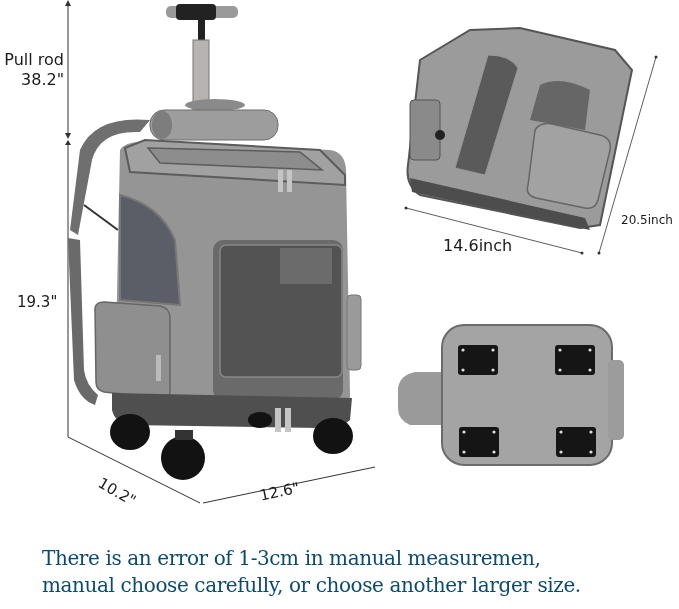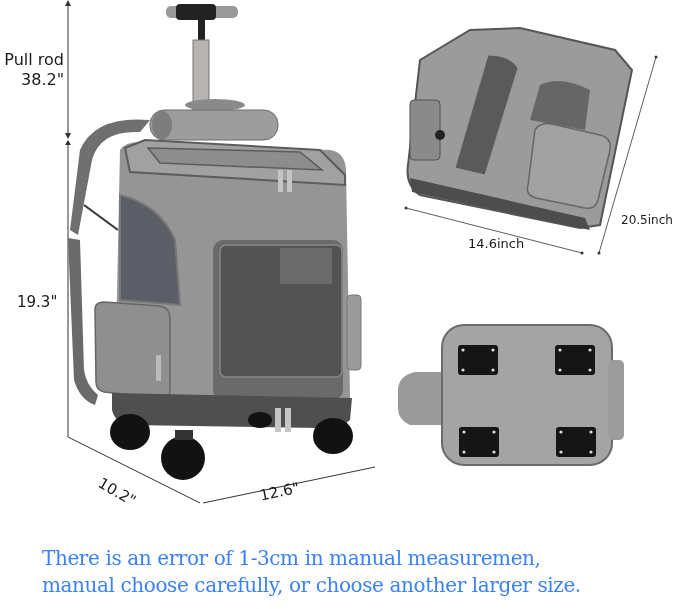--- a/index.html
+++ b/index.html
@@ -5,22 +5,22 @@
     html, body { margin: 0; padding: 0; background: #ffffff; }
     body { width: 679px; height: 609px; position: relative; overflow: hidden; font-family: "DejaVu Sans", sans-serif; }
     .canvas { position: absolute; left: 0; top: 0; width: 679px; height: 609px; }
     .label { position: absolute; color: #1a1a1a; white-space: nowrap; font-family: "DejaVu Sans", sans-serif; }
     .lbl-pull { left: 0; top: 50px; font-size: 16px; text-align: right; width: 64px; line-height: 20px; }
     .lbl-pull span { display: block; }
     .lbl-height { left: 17px; top: 293px; font-size: 15px; }
     .lbl-depth { left: 104px; top: 474px; font-size: 15px; transform: rotate(30deg); transform-origin: left top; }
     .lbl-width { left: 258px; top: 487px; font-size: 15px; transform: rotate(-12deg); transform-origin: left top; }
     .lbl-fold-h { left: 621px; top: 193px; font-size: 12px; margin-top: 20px; }
-    .lbl-fold-w { left: 468px; top: 236px; font-size: 13px; }
-    .caption { position: absolute; left: 42px; top: 545px; width: 630px; font-family: "DejaVu Serif", serif; font-size: 20px; line-height: 27px; color: #3b82f6; letter-spacing: -0.4px; }
+    .lbl-fold-w { left: 443px; top: 236px; font-size: 16px; }
+    .caption { position: absolute; left: 42px; top: 545px; width: 630px; font-family: "DejaVu Serif", serif; font-size: 20px; line-height: 27px; color: #0c4a6e; letter-spacing: -0.4px; }
     .caption div { white-space: nowrap; }
     svg { position: absolute; left: 0; top: 0; }
   </style>
 </head>
 <body>
 
 <div class="canvas">
 
   <svg width="679" height="609" viewBox="0 0 679 609">
 

